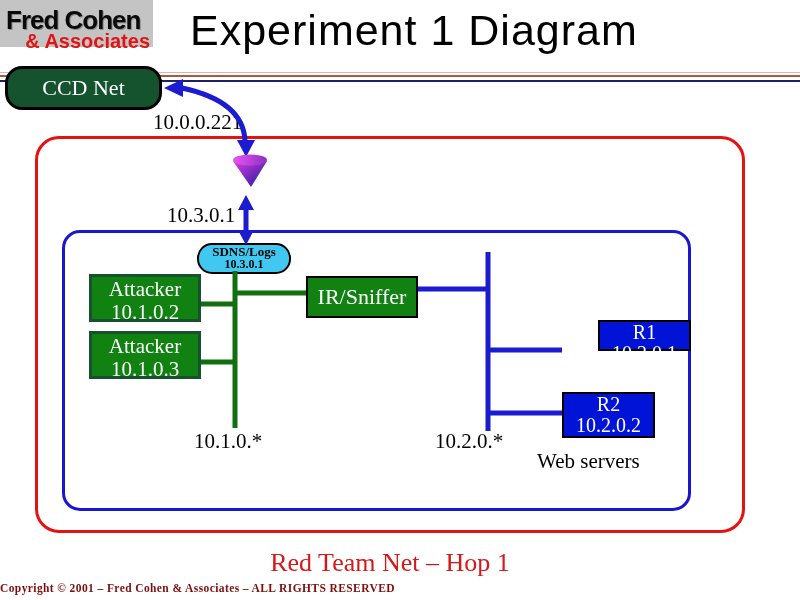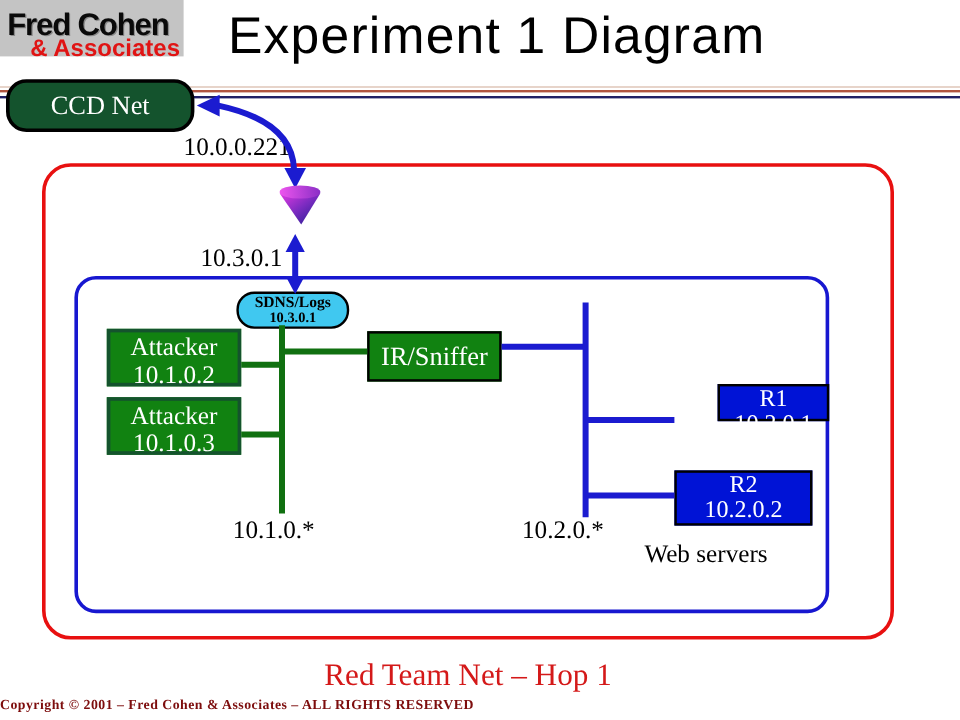--- a/index.html
+++ b/index.html
@@ -48,21 +48,21 @@
     border:2px solid #000;border-radius:15px;color:#000;font-weight:bold;
     font-size:13px;line-height:13px;padding-top:0;z-index:3;
   }
   .sdns .l2{font-size:12px;}
   .greenbox{background:#118211;border:3px solid #14532d;font-size:21px;line-height:23px;}
   .attacker1{left:89px;top:274px;width:112px;height:48px;padding-top:1px;}
   .attacker2{left:89px;top:331px;width:112px;height:48px;padding-top:1px;}
   .ir{left:306px;top:276px;width:112px;height:42px;border:2px solid #000;font-size:22px;line-height:37px;}
   .bluebox{background:#0013d6;border:2px solid #000;font-size:20px;line-height:21px;}
   .r1{left:562px;top:320px;width:93px;height:31px;margin-left:36px;}
-  .r2{left:562px;top:392px;width:115px;height:46px;}
+  .r2{left:562px;top:392px;width:93px;height:46px;}
   
   .iplabel{position:absolute;font-size:21px;color:#000;white-space:nowrap;z-index:4;}
   .lbl-uplink{left:153px;top:110px;}
   .lbl-gateway{left:167px;top:203px;}
   .lbl-attsub{left:194px;top:429px;}
   .lbl-srvsub{left:435px;top:429px;}
   .lbl-web{left:509px;top:449px;margin-left:28px;}
   
   .caption{
     position:absolute;left:0;top:548px;width:780px;text-align:center;

